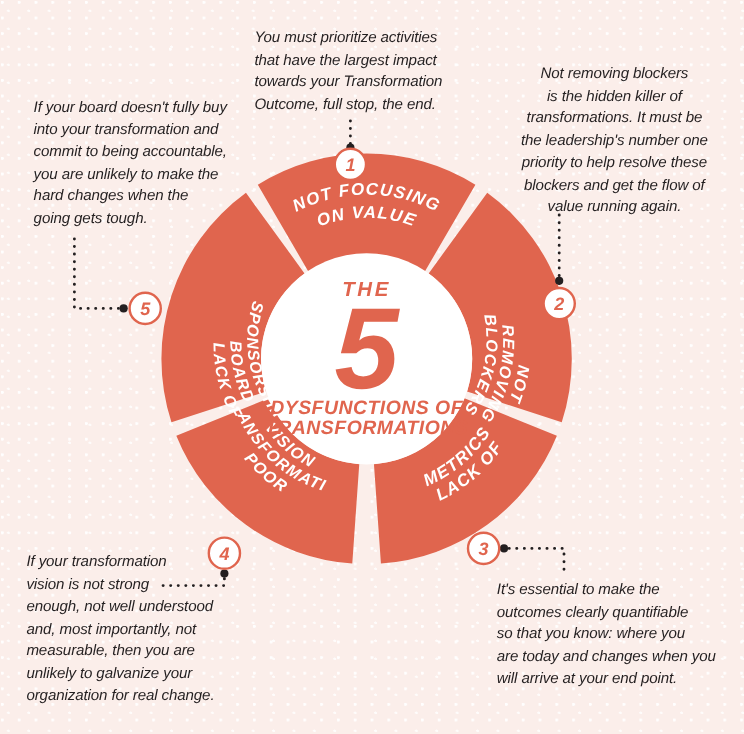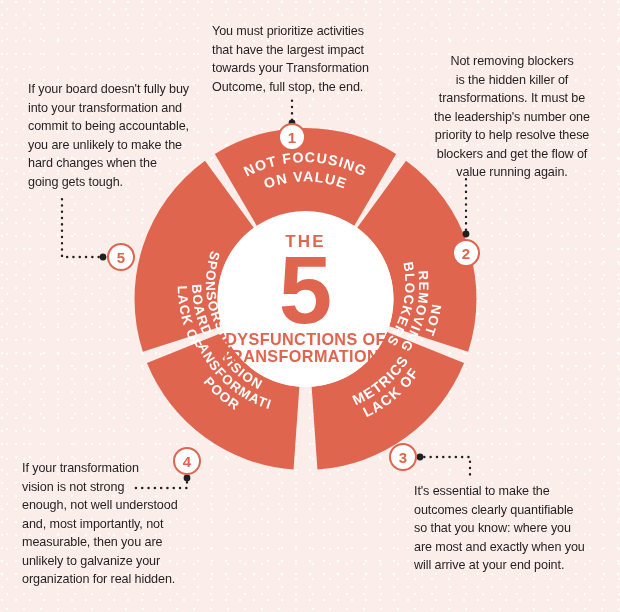--- a/index.html
+++ b/index.html
@@ -26,20 +26,21 @@
       radial-gradient(circle at 12px 4px, rgba(255,255,255,0.6) 0.9px, transparent 1.1px);
     background-size: 14px 13px, 17px 15px, 11px 16px;
     pointer-events: none;
     z-index: 0;
   }
 
   #stage {
     position: absolute;
     inset: 0;
     z-index: 2;
+    font-style: italic;
   }
 
   .callout {
     position: absolute;
     color: #231f20;
     font-size: 12.6px;
     line-height: 1.47;
     letter-spacing: -0.1px;
     white-space: pre-line;
   }
@@ -113,30 +114,30 @@
 is the hidden killer of
 transformations. It must be
 the leadership's number one
 priority to help resolve these
 blockers and get the flow of
 value running again.</div>
 
   <div class="callout" style="left:414px; top:482px; width:200px;">It's essential to make the
 outcomes clearly quantifiable
 so that you know: where you
-are most and exactly when you
+are today and changes when you
 will arrive at your end point.</div>
 
   <div class="callout" style="left:22px; top:459px; width:192px;">If your transformation
 vision is not strong
 enough, not well understood
 and, most importantly,  not
 measurable, then you are
 unlikely to galvanize your
-organization for real hidden.</div>
+organization for real change.</div>
 
   <div class="callout" style="left:28px; top:80px; width:196px;">If your board doesn't fully buy
 into your transformation and
 commit to being accountable,
 you are unlikely to make the
 hard changes when the
 going gets tough.</div>
 
   <svg id="donut-svg" width="620" height="612" viewBox="0 0 620 612">
     <defs>

